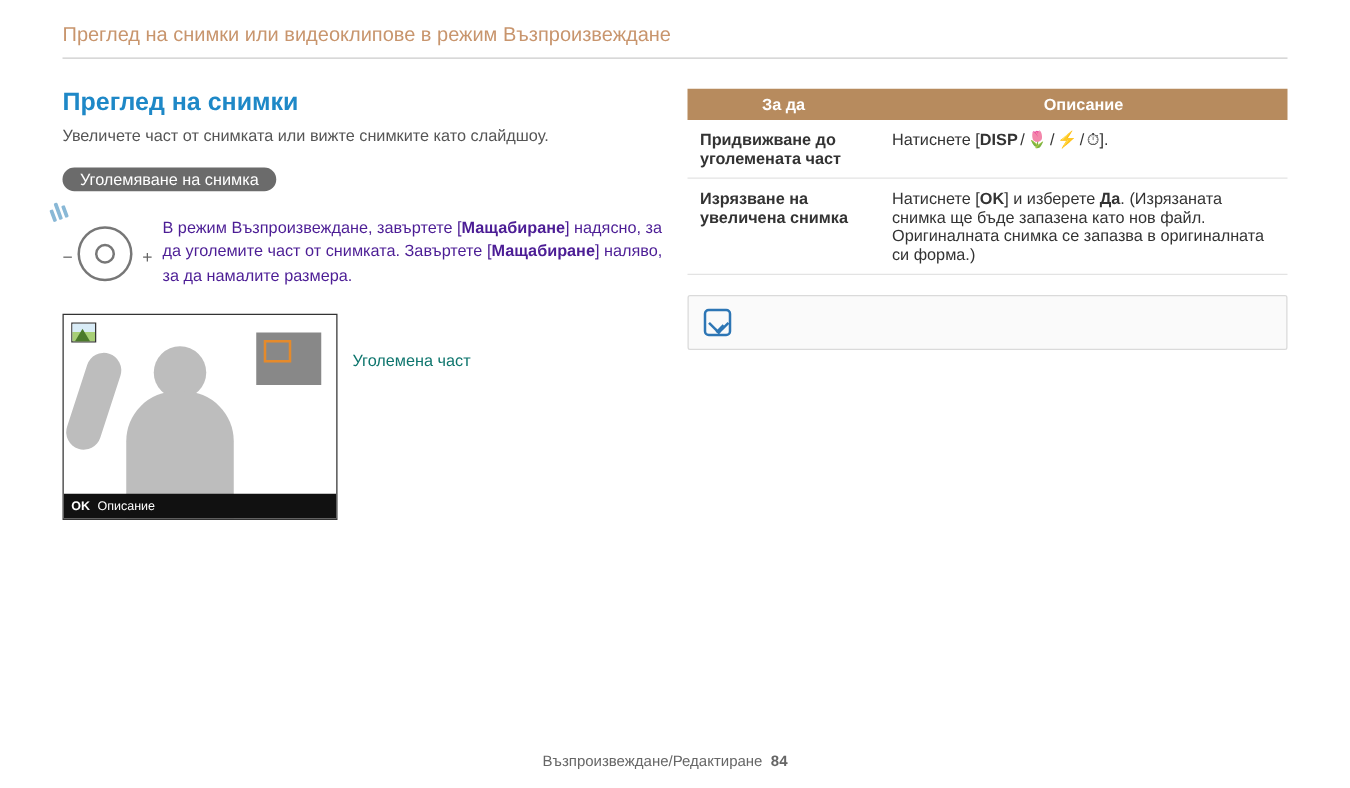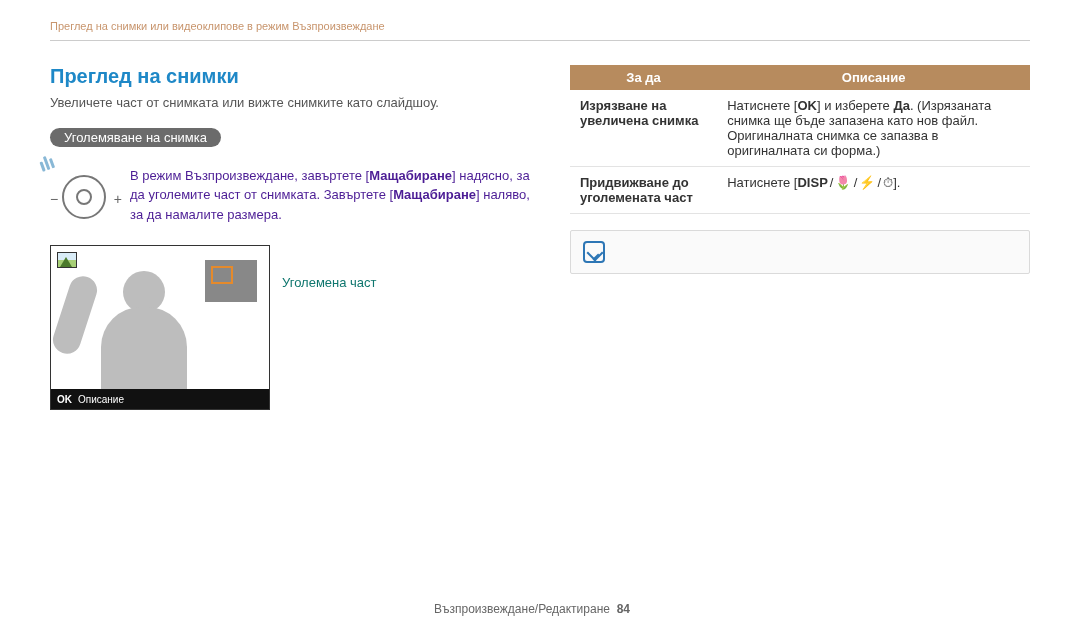--- a/index.html
+++ b/index.html
@@ -8,25 +8,25 @@
     font-size: 13px;
     color: #333;
     background: #fff;
     width: 1080px;
     height: 630px;
     padding: 20px 50px 10px 50px;
     position: relative;
   }
   .breadcrumb {
     color: #C8956D;
-    font-size: 11px;
+    font-size: 16px;
     margin-bottom: 8px;
   }
   .hr-top { border: none; border-top: 1px solid #ccc; margin-bottom: 24px; }
-  .columns { display: flex; gap: 40px; }
+  .columns { display: flex; gap: 20px; }
   .col-left { flex: 0 0 480px; }
   .col-right { flex: 1; }
   .section-title {
     color: #1E88C7;
     font-size: 20px;
     font-weight: 600;
     margin-bottom: 6px;
   }
   .intro { color: #555; margin-bottom: 16px; line-height: 1.4; }
   .pill {
@@ -183,31 +183,31 @@
   <div class="col-right">
     <table class="tbl">
       <thead>
         <tr>
           <th>За да</th>
           <th>Описание</th>
         </tr>
       </thead>
       <tbody>
         <tr>
+          <td class="row-label">Придвижване до уголемената част</td>
+          <td>
+            <span>Натиснете [</span><span class="sym-key">DISP</span><span class="slash">/</span><span>🌷</span><span class="slash">/</span><span>⚡</span><span class="slash">/</span><span>⏱</span><span>].</span>
+          </td>
+        </tr>
+        <tr>
           <td class="row-label">Изрязване на увеличена снимка</td>
           <td>
             <span>Натиснете [</span><span class="sym-key">OK</span><span>] и изберете </span><span class="bold">Да</span><span>. (Изрязаната снимка ще бъде запазена като нов файл. Оригиналната снимка се запазва в оригиналната си форма.)</span>
           </td>
         </tr>
-        <tr>
-          <td class="row-label">Придвижване до уголемената част</td>
-          <td>
-            <span>Натиснете [</span><span class="sym-key">DISP</span><span class="slash">/</span><span>🌷</span><span class="slash">/</span><span>⚡</span><span class="slash">/</span><span>⏱</span><span>].</span>
-          </td>
-        </tr>
       </tbody>
     </table>
 
     <div class="note">
       <div class="note-icon">
           <div class="pen"></div>
         </div>
     </div>
   </div>
 </div>

